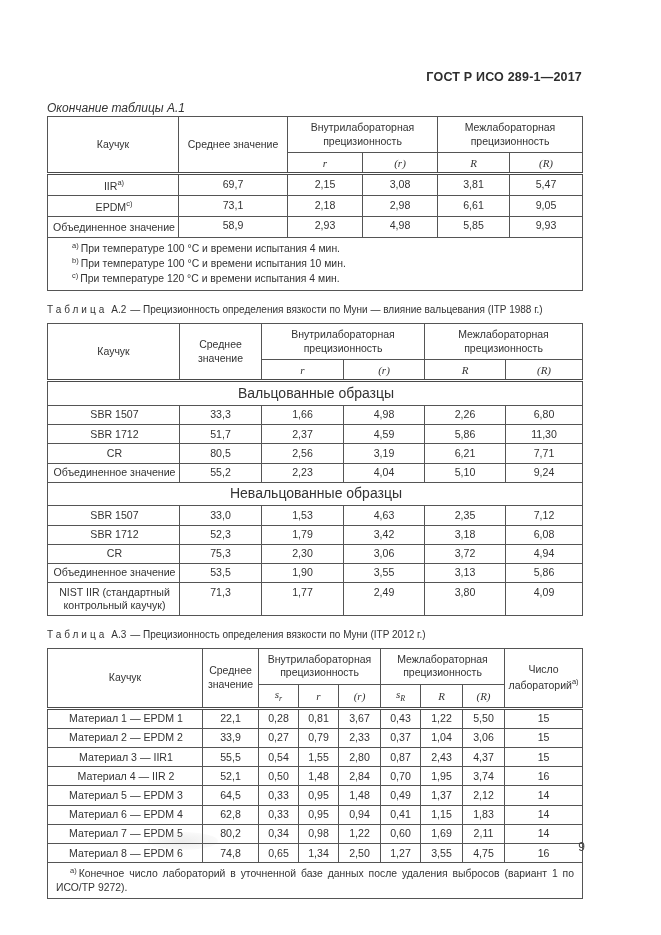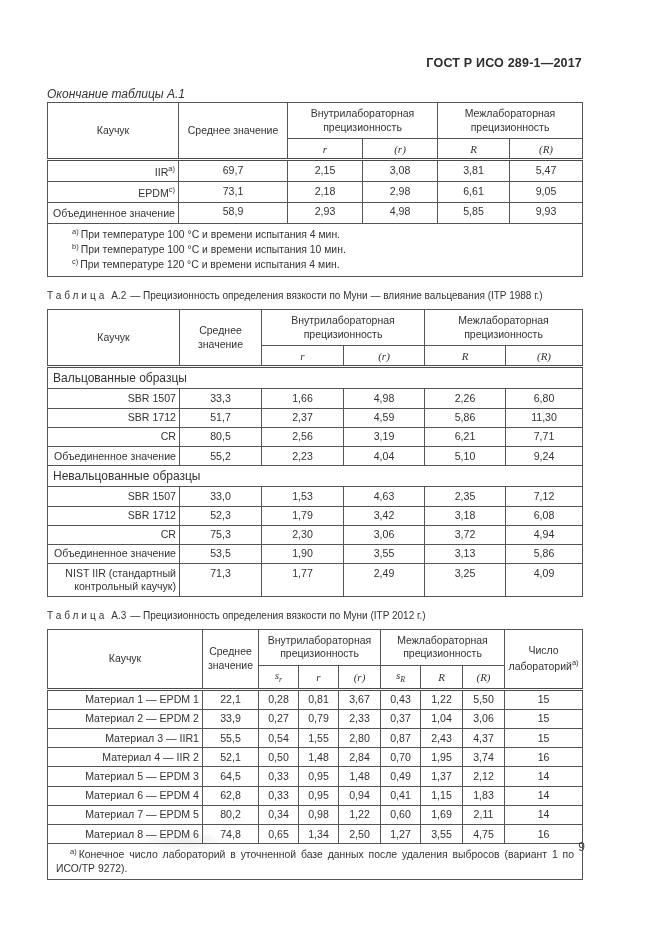--- a/index.html
+++ b/index.html
@@ -4,21 +4,21 @@
 <style>
   html, body { margin: 0; padding: 0; }
   body {
     width: 661px; height: 935px;
     background: #ffffff;
     font-family: "Liberation Sans", "DejaVu Sans", sans-serif;
     color: #333333;
     position: relative;
     overflow: hidden;
   }
-  .page { position: absolute; left: 47px; top: 0; width: 535px; }
+  .page { position: absolute; left: 47px; top: 14px; width: 535px; }
 
   .doc-code {
     margin-top: 56px;
     text-align: right;
     font-weight: bold;
     font-size: 12.5px;
     letter-spacing: 0.2px;
     color: #2d2d2d;
   }
   .cont-caption {
@@ -56,22 +56,22 @@
   .sym { font-style: italic; font-family: "Liberation Serif", serif; font-size: 11px; }
   .sym sub { font-size: 8px; }
 
   td {
     font-size: 10.6px;
     padding: 2.5px 3px;
     text-align: center;
     vertical-align: top;
     line-height: 1.25;
   }
-  td.name { text-align: right; padding-left: 5px; }
-  tr.section td { text-align: left; padding-left: 5px; font-size: 12px; }
+  td.name { text-align: center; padding-left: 5px; }
+  tr.section td { text-align: center; padding-left: 5px; font-size: 14px; }
 
   td.fn-cell {
     text-align: left;
     font-size: 10.4px;
     padding: 3px 8px 4px 8px;
     line-height: 1.22;
   }
   .fn-line { padding-left: 16px; }
   sup.fn-marker { font-size: 7.5px; margin-right: 2px; }
   sup.name-sup { font-size: 7.5px; }
@@ -274,21 +274,21 @@
     <td>3,55</td>
     <td>3,13</td>
     <td>5,86</td>
   </tr>
 
   <tr>
     <td class="name">NIST IIR (стандартный контрольный каучук)</td>
     <td>71,3</td>
     <td>1,77</td>
     <td>2,49</td>
-    <td>3,25</td>
+    <td>3,80</td>
     <td>4,09</td>
   </tr>
 </tbody>
   </table>
 
   <p class="tbl-caption">
     <span class="spread">Таблица</span><span class="cap-num">А.3</span><span>— Прецизионность определения вязкости по Муни (ITP 2012 г.)</span>
   </p>
 
   <table>

